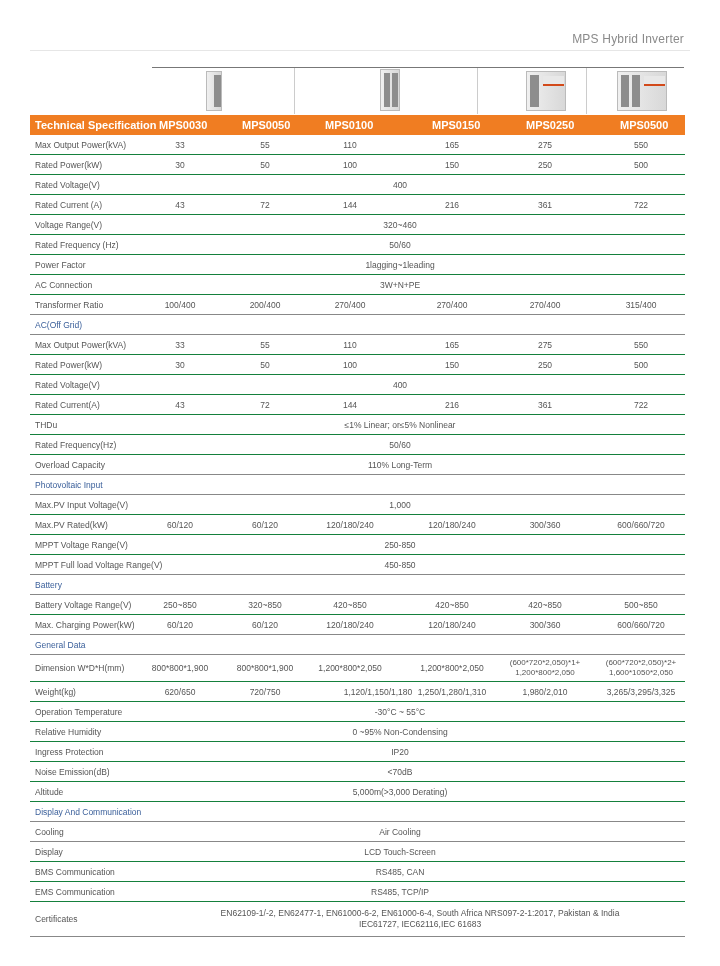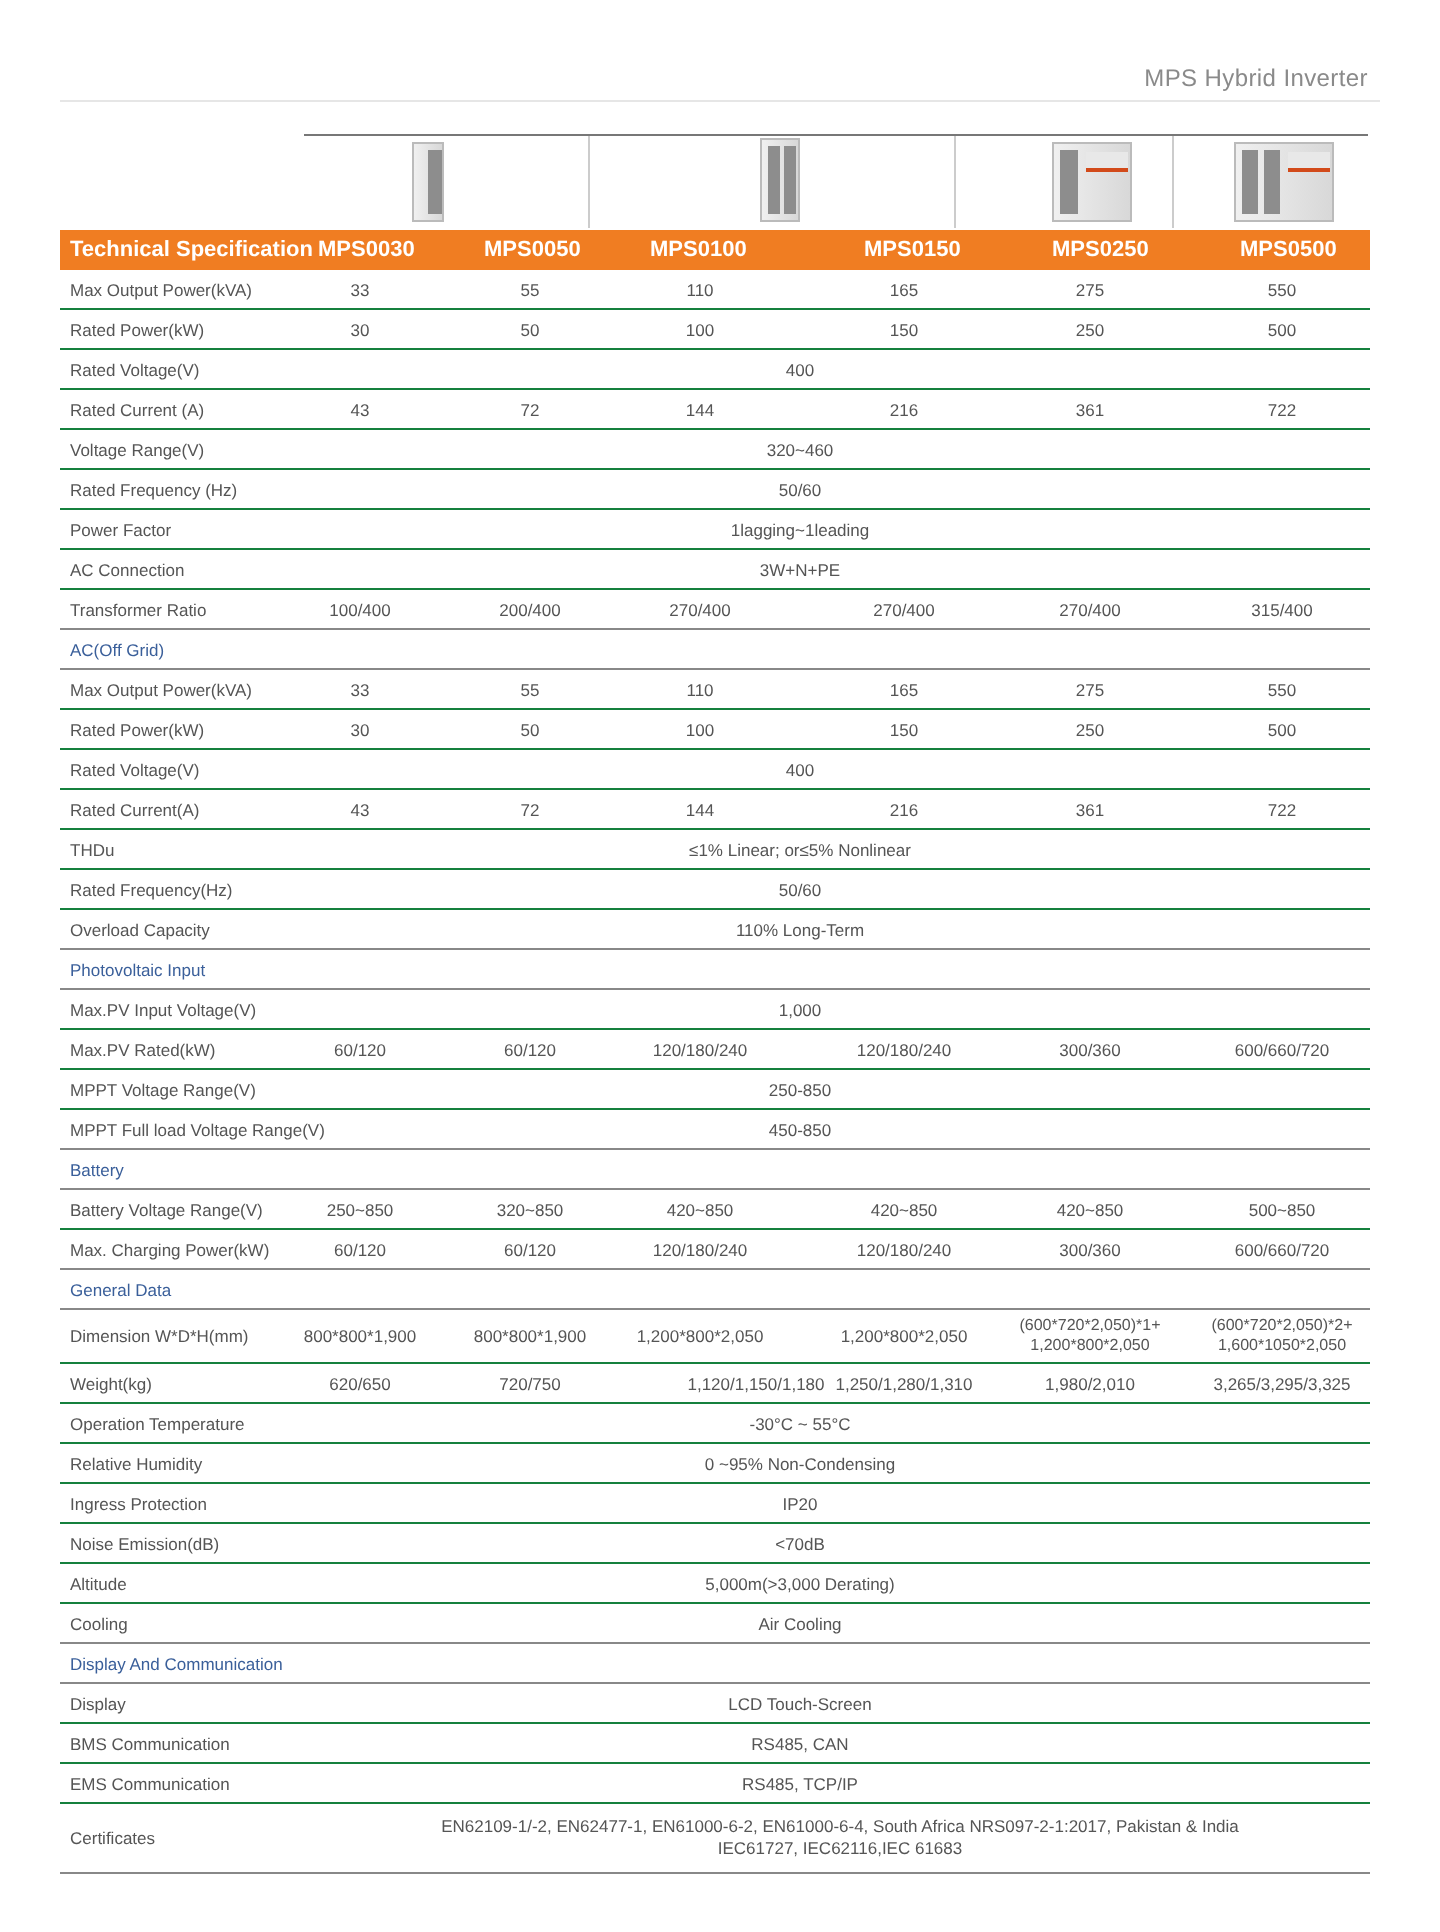--- a/index.html
+++ b/index.html
@@ -260,26 +260,26 @@
       <div class="cell val" style="left: 370px;">IP20</div>
     </div>
     <div class="row">
       <div class="cell label">Noise Emission(dB)</div>
       <div class="cell val" style="left: 370px;">&lt;70dB</div>
     </div>
     <div class="row">
       <div class="cell label">Altitude</div>
       <div class="cell val" style="left: 370px;">5,000m(&gt;3,000 Derating)</div>
     </div>
+    <div class="row section">
+      <div class="cell label">Display And Communication</div>
+    </div>
     <div class="row group-end">
       <div class="cell label">Cooling</div>
       <div class="cell val" style="left: 370px;">Air Cooling</div>
-    </div>
-    <div class="row section">
-      <div class="cell label">Display And Communication</div>
     </div>
     <div class="row">
       <div class="cell label">Display</div>
       <div class="cell val" style="left: 370px;">LCD Touch-Screen</div>
     </div>
     <div class="row">
       <div class="cell label">BMS Communication</div>
       <div class="cell val" style="left: 370px;">RS485, CAN</div>
     </div>
     <div class="row">

